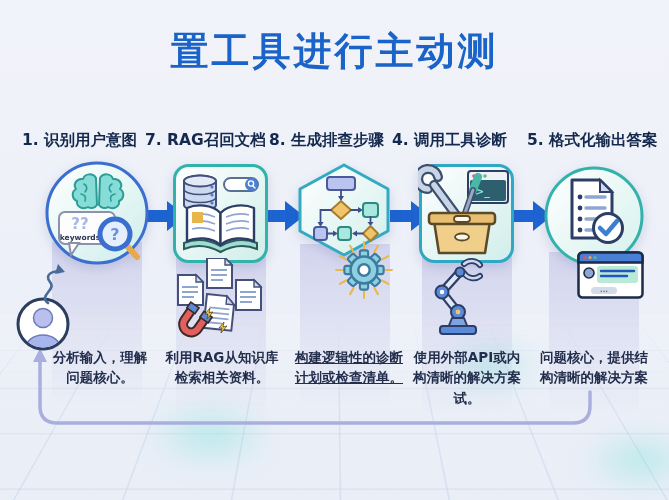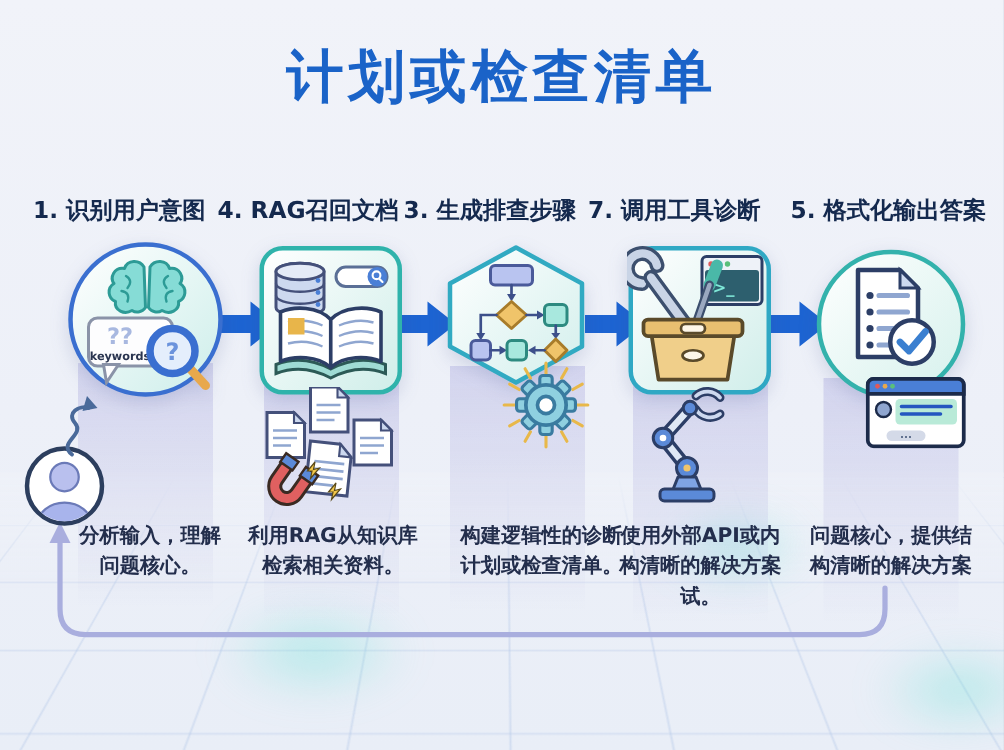--- a/index.html
+++ b/index.html
@@ -48,26 +48,26 @@
     <path d="M 590 392 L 590 406 Q 590 423 573 423 L 57 423 Q 40 423 40 406 L 40 360" fill="none" stroke="#a9aede" stroke-width="3.5" stroke-linecap="round"></path>
     <polygon points="33,362 47,362 40,348" fill="#a9aede"></polygon>
   </svg>
 
   <div class="refl" style="left:52px;top:242px;"></div>
   <div class="refl" style="left:176px;top:252px;"></div>
   <div class="refl" style="left:300px;top:244px;"></div>
   <div class="refl" style="left:422px;top:252px;"></div>
   <div class="refl" style="left:549px;top:252px;"></div>
 
-  <div class="title">计划或检查清单</div>
+  <div class="title">置工具进行主动测</div>
 
   <div class="step-label" style="left:22px;top:130px;">1. 识别用户意图</div>
-  <div class="step-label" style="left:145px;top:130px;">4. RAG召回文档</div>
-  <div class="step-label" style="left:269px;top:130px;">3. 生成排查步骤</div>
-  <div class="step-label" style="left:392px;top:130px;">7. 调用工具诊断</div>
+  <div class="step-label" style="left:145px;top:130px;">7. RAG召回文档</div>
+  <div class="step-label" style="left:269px;top:130px;">8. 生成排查步骤</div>
+  <div class="step-label" style="left:392px;top:130px;">4. 调用工具诊断</div>
   <div class="step-label" style="left:527px;top:130px;">5. 格式化输出答案</div>
 
   <svg class="abs" style="left:146px;top:200px;" width="40" height="32" viewBox="0 0 40 32">
     <polygon points="0,10 21,10 21,1 40,16 21,31 21,22 0,22" fill="#1d64d2"></polygon>
     </svg>
   <svg class="abs" style="left:264px;top:200px;" width="40" height="32" viewBox="0 0 40 32">
     <polygon points="0,10 21,10 21,1 40,16 21,31 21,22 0,22" fill="#1d64d2"></polygon>
     </svg>
   <svg class="abs" style="left:390px;top:200px;" width="40" height="32" viewBox="0 0 40 32">
     <polygon points="0,10 21,10 21,1 40,16 21,31 21,22 0,22" fill="#1d64d2"></polygon>
@@ -325,21 +325,21 @@
   </svg>
   <svg class="abs" style="left:35px;top:258px;" width="40" height="48" viewBox="0 0 40 48">
     <path d="M13 45 C3 37 22 32 15 24 C9 17 18 12 24 14" fill="none" stroke="#4a6a9a" stroke-width="2.6" stroke-linecap="round"></path>
     <polygon points="20,16 30,14 23,6" fill="#4a6a9a"></polygon>
   </svg>
 
   <div class="desc" style="left:33px;top:347px;">分析输入，理解
 问题核心。</div>
   <div class="desc" style="left:155px;top:347px;">利用RAG从知识库
 检索相关资料。</div>
-  <div class="desc" style="left:294px;top:347px;">构建逻辑性的诊断
+  <div class="desc" style="left:282px;top:347px;text-decoration:underline;">构建逻辑性的诊断
 计划或检查清单。</div>
   <div class="desc" style="left:400px;top:347px;">使用外部API或内
 构清晰的解决方案
 试。</div>
   <div class="desc" style="left:527px;top:347px;">问题核心，提供结
 构清晰的解决方案</div>
 
 </div>
 
 </body></html>

